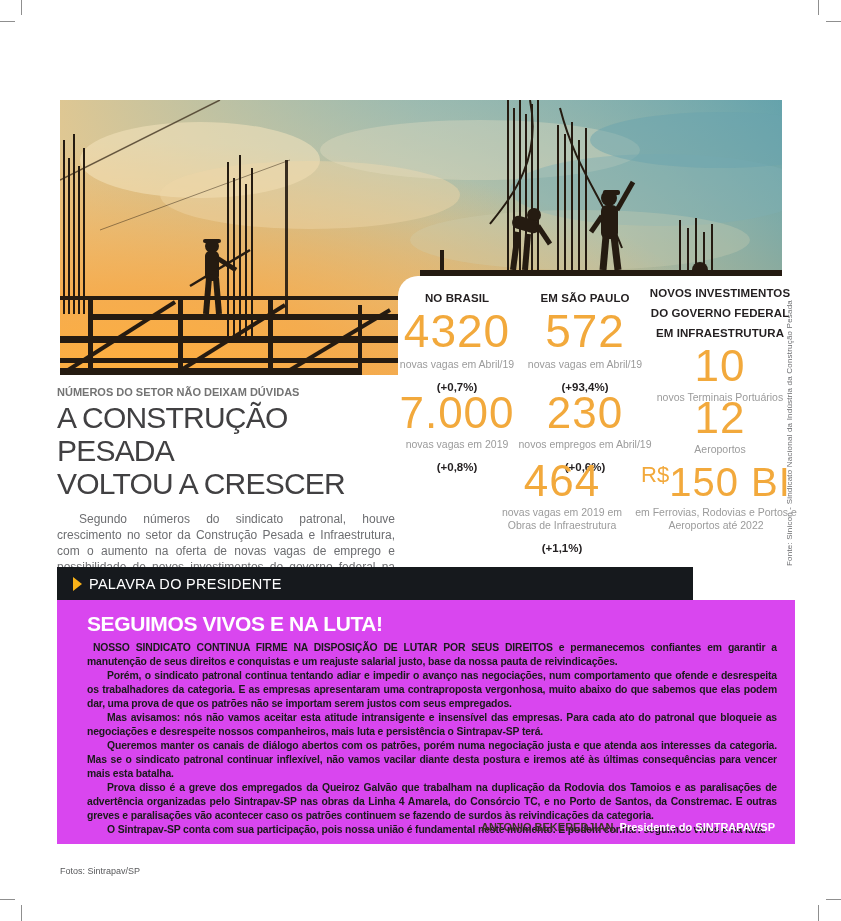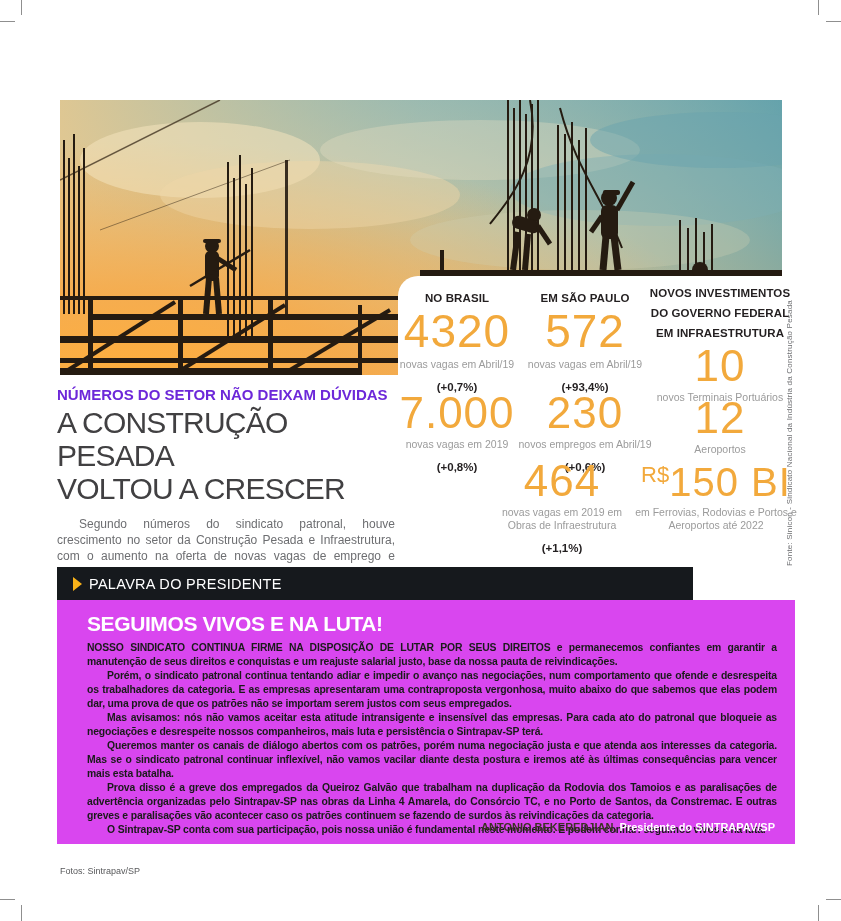--- a/index.html
+++ b/index.html
@@ -27,41 +27,41 @@
   .stat .stat-pct { font-size:11.5px; font-weight:700; color:#231f20; margin-top:10px; }
   .stat.small-number .stat-number { font-size:44px; }
 
   
   .source-note { position:absolute; left:785px; top:276px; height:290px;
                  writing-mode:vertical-rl; transform:rotate(180deg);
                  font-size:8px; color:#6d6e71; letter-spacing:0.2px; white-space:nowrap; }
 
   
   .headline-col { position:absolute; left:57px; top:386px; width:338px; }
-  .eyebrow { font-size:15px; font-weight:700; color:#6d28d9; letter-spacing:0px; }
+  .eyebrow { font-size:11px; font-weight:700; color:#737373; letter-spacing:0px; }
   .headline { margin-top:3px; font-size:30px; line-height:33px; color:#414042;
               font-weight:400; letter-spacing:-0.8px; white-space:pre-line; }
   .lede { margin-top:11px; font-size:12px; line-height:16px; color:#6d6e71;
           text-align:justify; text-indent:22px; }
 
   
   .pres-bar { position:absolute; left:57px; top:567px; width:636px; height:33px;
               background:#16191d; display:flex; align-items:center; padding-left:16px; }
   .pres-bar .tri { width:0; height:0; border-left:9px solid #F9B219;
                    border-top:7px solid transparent; border-bottom:7px solid transparent; margin-right:7px; }
   .pres-bar .bar-label { color:#ffffff; font-size:14.5px; letter-spacing:0.3px; }
 
   
   .pres-box { position:absolute; left:57px; top:600px; width:738px; height:244px;
               background:#d946ef; padding:12px 18px 30px 30px; overflow:hidden; }
   .pres-title { font-size:21px; font-weight:700; color:#ffffff; letter-spacing:-0.4px; margin-bottom:5px; }
   .pres-box p { font-size:10.4px; line-height:14px; font-weight:700; color:#1a1a1a;
                 text-align:justify; letter-spacing:-0.15px; }
   .pres-box p.indent { text-indent:20px; }
-  .pres-box p .lead { text-transform:uppercase; }
+  .pres-box p .lead { text-transform:uppercase;margin-left:6px; }
   .signature { position:absolute; right:20px; bottom:11px; font-size:11px; font-weight:700;margin-top:46px; }
   .signature .sig-name { color:#3b3222; }
   .signature .sig-role { color:#ffffff; }
 
   
   .photo-credit { position:absolute; left:60px; top:866px; font-size:9px; color:#58595b; }
 </style>
 </head>
 <body>
 

